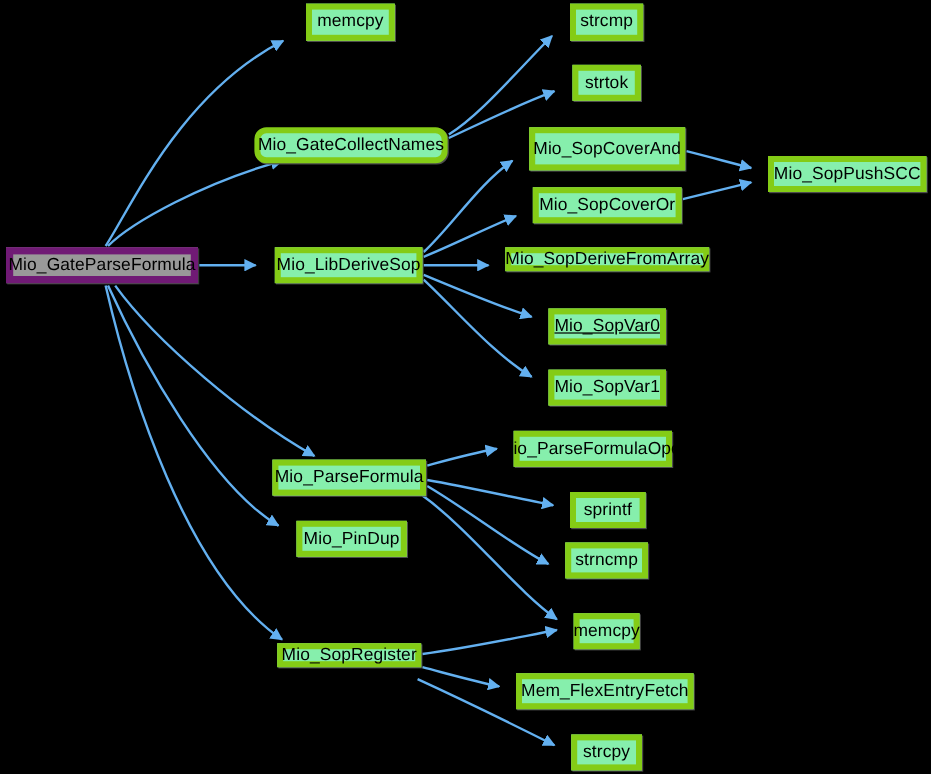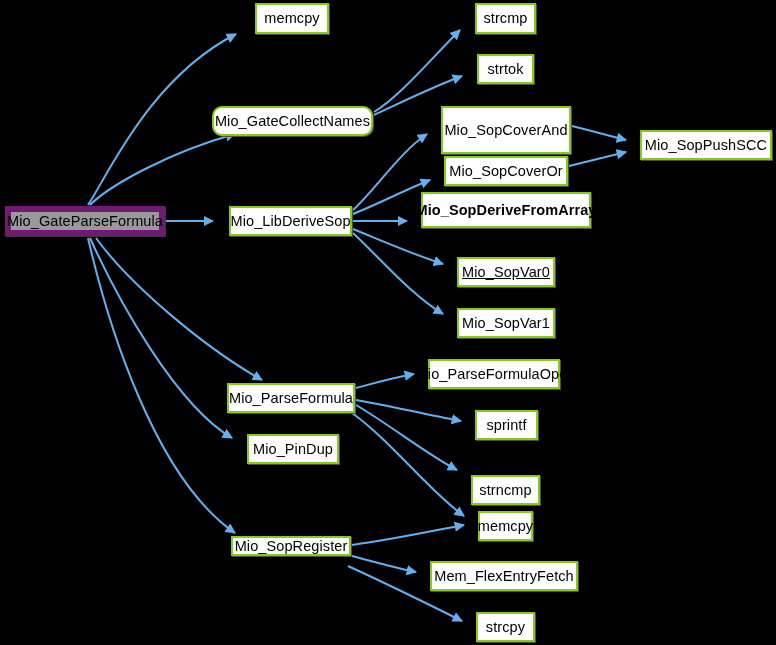--- a/index.html
+++ b/index.html
@@ -22,22 +22,22 @@
     width: 776px;
     height: 645px;
     pointer-events: none;
   }
   .node {
     position: absolute;
     box-sizing: border-box;
     display: flex;
     align-items: center;
     justify-content: center;
-    background: #ffffff;
-    border: 2px solid #84cc16;
+    background: #86efac;
+    border: 5px solid #84cc16;
     box-shadow: 1px 1px 0 0 #4d4d4d;
     color: #000000;
     font-size: 14.5px;
     line-height: 1;
     white-space: nowrap;
     letter-spacing: 0.1px;
   }
   .node.root {
     background: #999999;
     border: 6px solid #701a75;
@@ -97,51 +97,51 @@
       </div>
       <div class="node" style="left: 475px; top: 3px; width: 61px; height: 31px;">
         <span class="node-label">strcmp</span>
       </div>
       <div class="node" style="left: 477px; top: 54px; width: 57px; height: 30px;">
         <span class="node-label">strtok</span>
       </div>
       <div class="node" style="left: 229px; top: 206px; width: 123px; height: 30px;">
         <span class="node-label">Mio_LibDeriveSop</span>
       </div>
-      <div class="node" style="left: 441px; top: 106px; width: 130px; height: 48px;">
+      <div class="node" style="left: 441px; top: 106px; width: 130px; height: 36px;">
         <span class="node-label">Mio_SopCoverAnd</span>
       </div>
       <div class="node" style="left: 444px; top: 156px; width: 124px; height: 30px;">
         <span class="node-label">Mio_SopCoverOr</span>
       </div>
       <div class="node" style="left: 640px; top: 130px; width: 132px; height: 30px;">
         <span class="node-label">Mio_SopPushSCC</span>
       </div>
-      <div class="node" style="left: 421px; top: 192px; width: 170px; height: 36px; font-weight: bold;">
+      <div class="node" style="left: 421px; top: 206px; width: 170px; height: 20px;">
         <span class="node-label">Mio_SopDeriveFromArray</span>
       </div>
       <div class="node" style="left: 457px; top: 257px; width: 98px; height: 30px; text-decoration: underline;">
         <span class="node-label">Mio_SopVar0</span>
       </div>
       <div class="node" style="left: 457px; top: 308px; width: 98px; height: 30px;">
         <span class="node-label">Mio_SopVar1</span>
       </div>
       <div class="node" style="left: 227px; top: 383px; width: 128px; height: 30px;">
         <span class="node-label">Mio_ParseFormula</span>
       </div>
       <div class="node" style="left: 428px; top: 359px; width: 132px; height: 30px;">
         <span class="node-label">Mio_ParseFormulaOper</span>
       </div>
       <div class="node" style="left: 475px; top: 410px; width: 63px; height: 30px;">
         <span class="node-label">sprintf</span>
       </div>
       <div class="node" style="left: 247px; top: 434px; width: 92px; height: 30px;">
         <span class="node-label">Mio_PinDup</span>
       </div>
-      <div class="node" style="left: 471px; top: 475px; width: 69px; height: 30px; text-align: center;">
+      <div class="node" style="left: 471px; top: 452px; width: 69px; height: 30px; text-align: center;">
         <span class="node-label">strncmp</span>
       </div>
       <div class="node" style="left: 478px; top: 511px; width: 55px; height: 30px;">
         <span class="node-label">memcpy</span>
       </div>
       <div class="node" style="left: 231px; top: 536px; width: 120px; height: 20px;">
         <span class="node-label">Mio_SopRegister</span>
       </div>
       <div class="node" style="left: 430px; top: 561px; width: 148px; height: 30px;">
         <span class="node-label">Mem_FlexEntryFetch</span>

